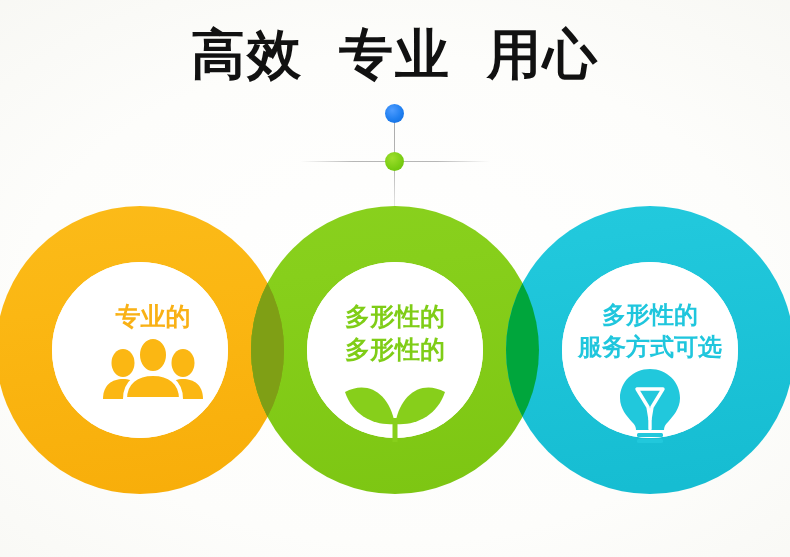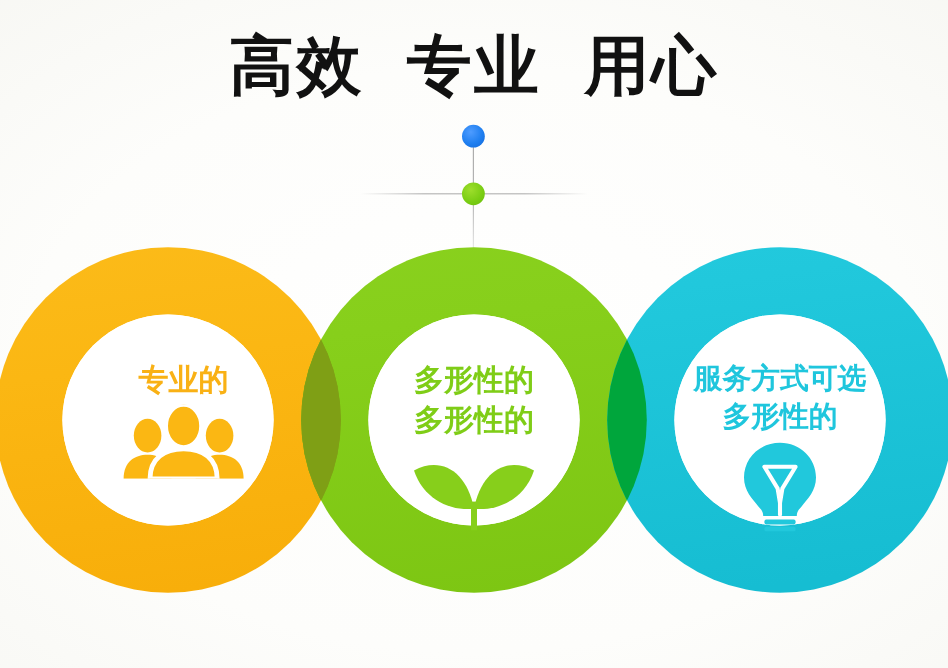--- a/index.html
+++ b/index.html
@@ -235,22 +235,22 @@
       <path d="M60 54 C40 56 18 46 10 22 C32 10 54 22 60 54 Z" fill="#87cf1b"></path>
 
       <path d="M60 54 C80 56 102 46 110 22 C88 10 66 22 60 54 Z" fill="#87cf1b"></path>
 
       <rect x="57.5" y="48" width="5" height="24" fill="#87cf1b"></rect>
     </svg>
   </div>
 
   <div class="ring-content" id="content-cyan">
     <div class="ring-text nosel">
+      <span class="ln">多形性的</span>
       <span class="ln">服务方式可选</span>
-      <span class="ln">多形性的</span>
     </div>
     <svg class="ring-icon" width="72" height="76" viewBox="0 0 72 76">
 
       <path d="M36 2 C19 2 6 15 6 31 C6 42 13 49 18 55 C21 58 22 60 22 63 L50 63 C50 60 51 58 54 55 C59 49 66 42 66 31 C66 15 53 2 36 2 Z" fill="#21c8dc"></path>
 
       <path d="M23 22 L49 22 L38 40 L36 52 L34 40 Z" fill="none" stroke="#ffffff" stroke-width="3.4" stroke-linejoin="round" stroke-linecap="round"></path>
       <path d="M36 52 L36 62" stroke="#ffffff" stroke-width="3.4" stroke-linecap="round"></path>
 
       <rect x="23" y="66" width="26" height="4" rx="1.5" fill="#21c8dc"></rect>
       <rect x="23" y="72" width="26" height="4" rx="1.5" fill="#21c8dc"></rect>

